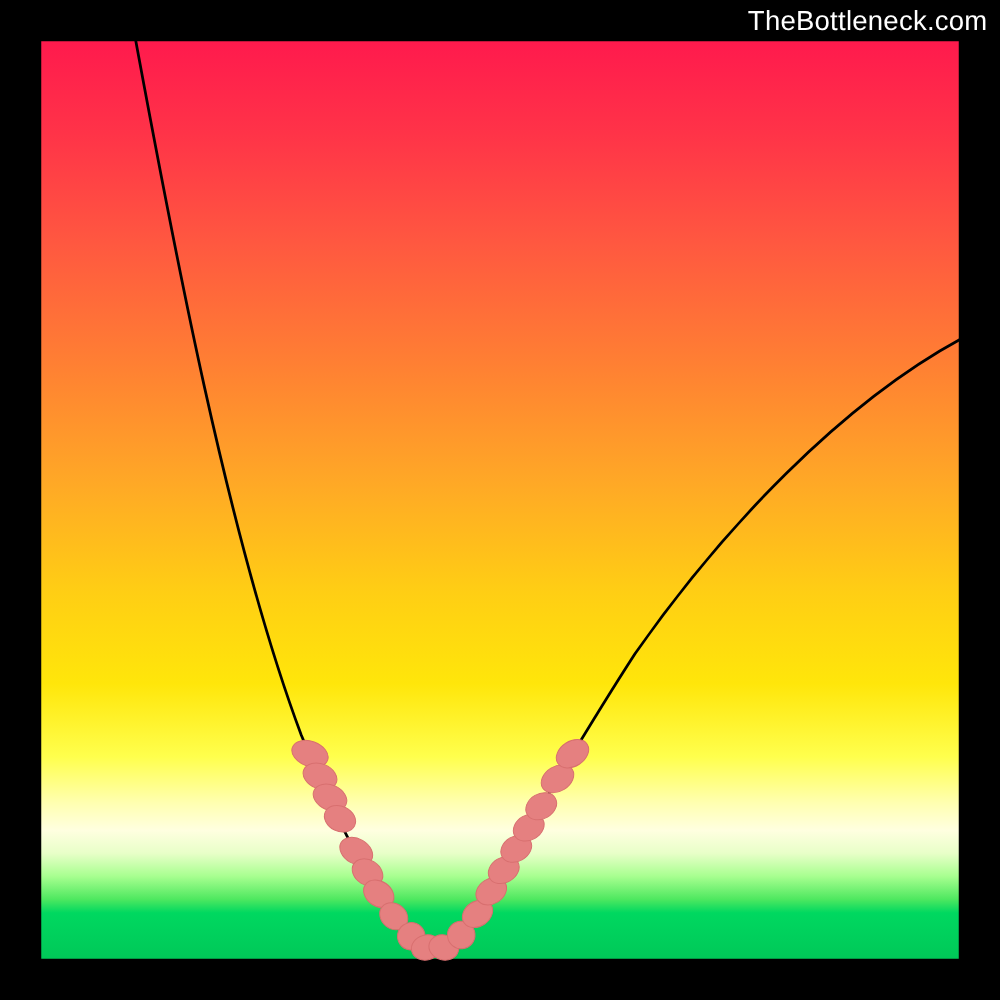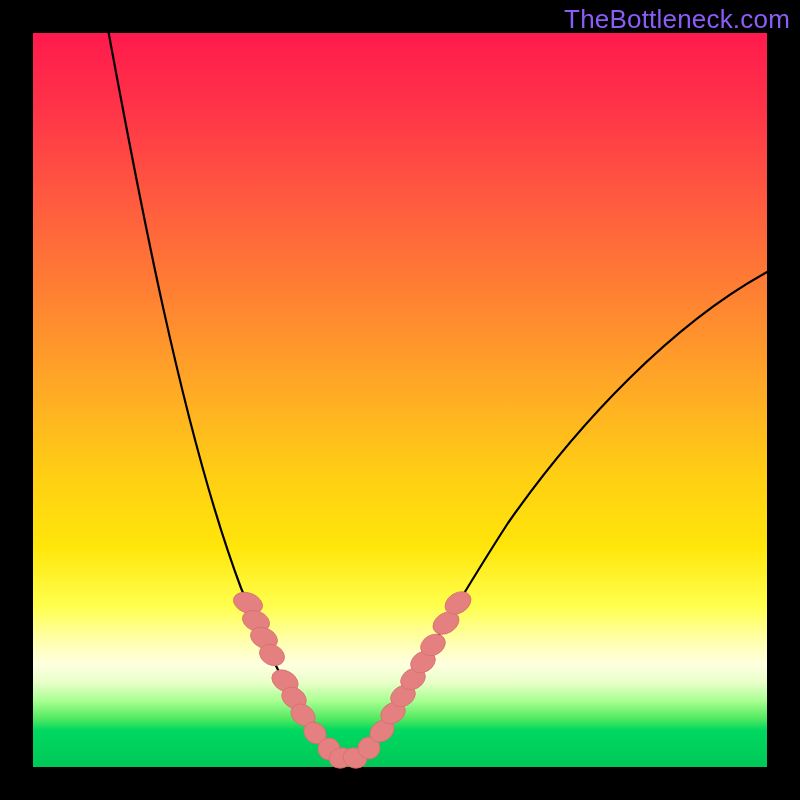--- a/index.html
+++ b/index.html
@@ -39,22 +39,22 @@
       #e8ffc8 88.5%,
       #a8ff90 91%,
       #4fe860 93.5%,
       #00d860 95%,
       #00c858 100%);
   }
   .watermark {
     position: absolute;
     top: 4px;
     right: 10px;
-    color: #8b5cf6;
-    font-size: 26px;
+    color: #ffffff;
+    font-size: 22px;
     font-weight: 500;
     letter-spacing: 0.2px;
     z-index: 20;
     user-select: none;
   }
   svg.overlay {
     position: absolute;
     left: 0;
     top: 0;
     width: 734px;

